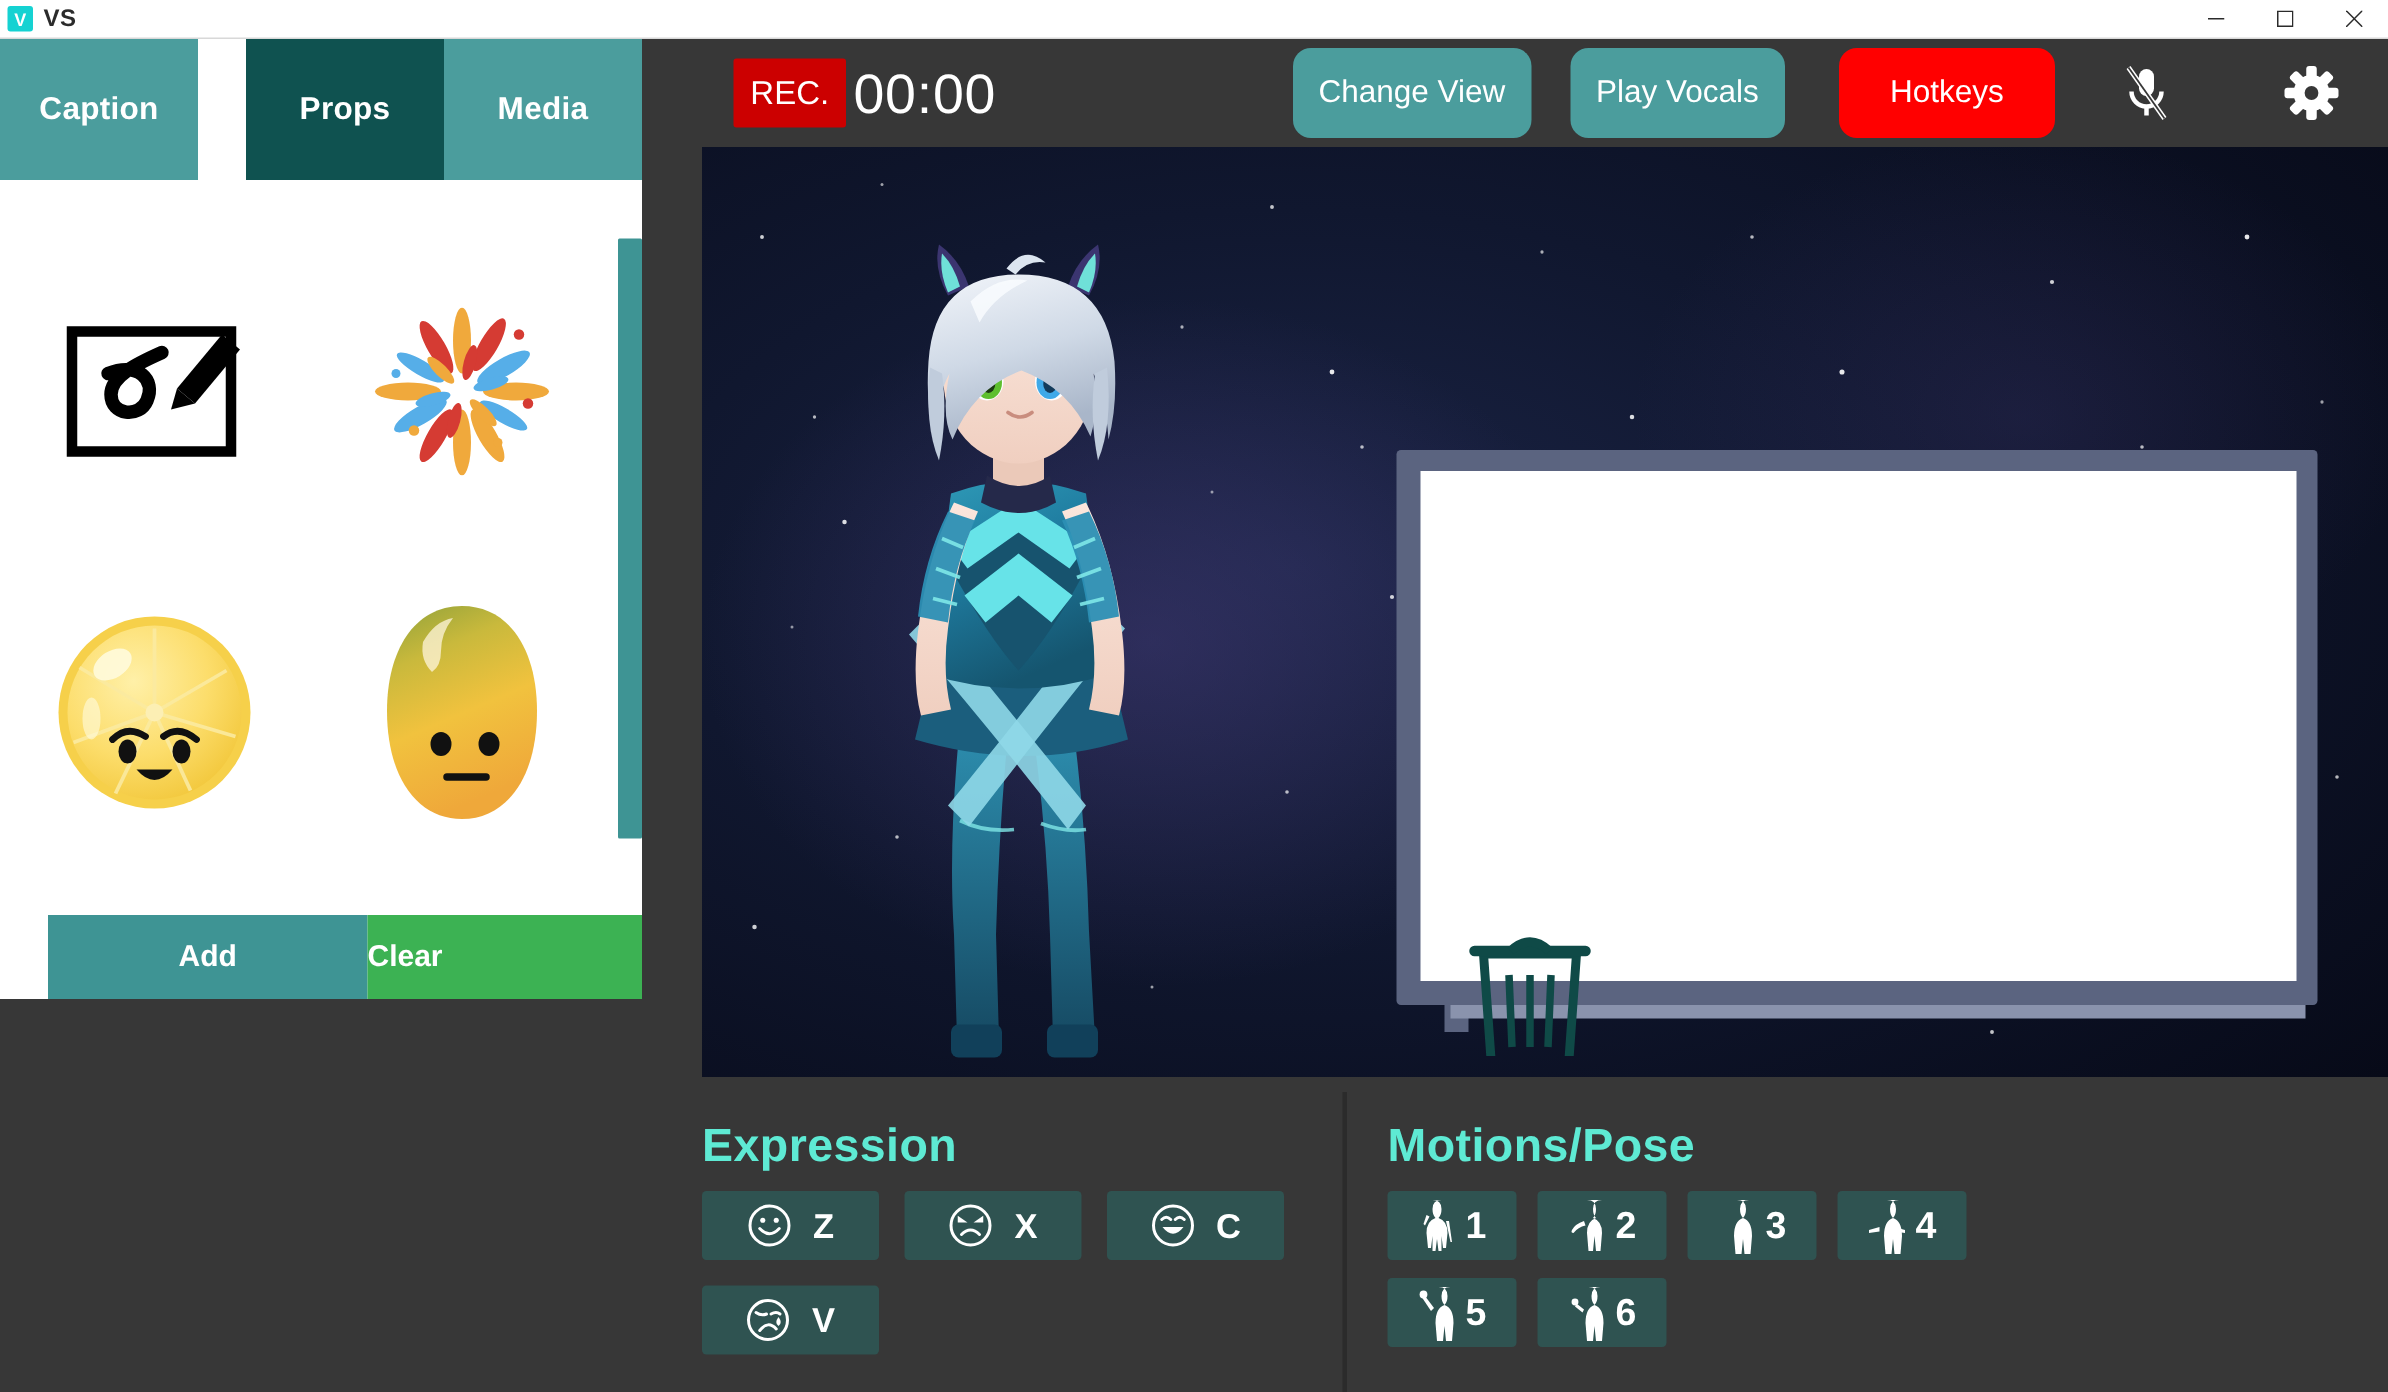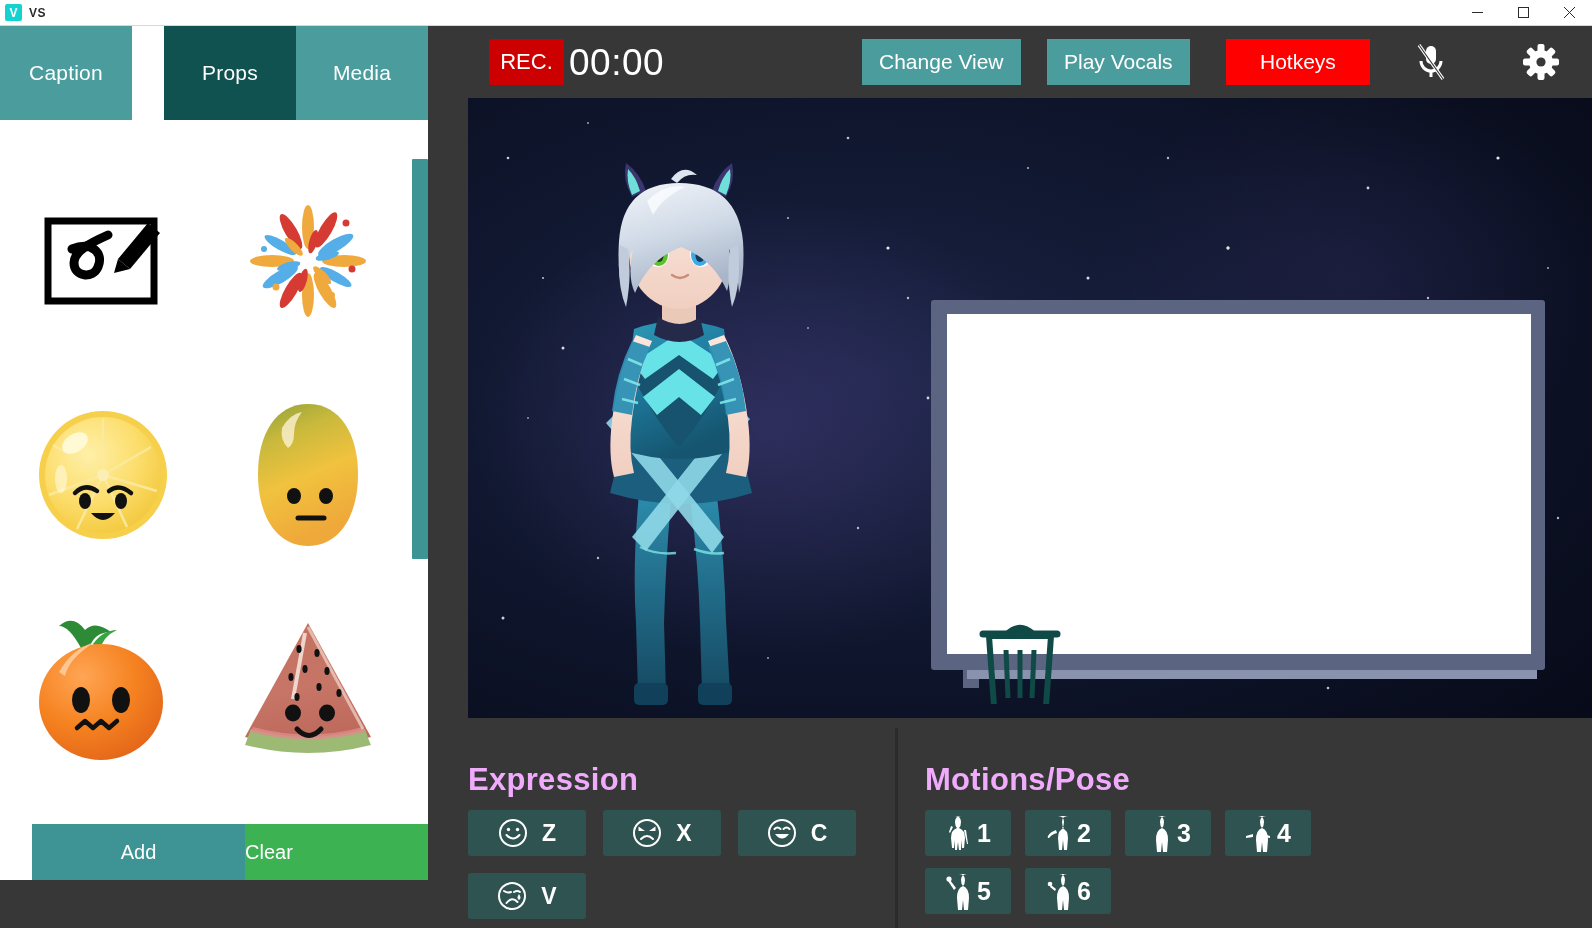--- a/index.html
+++ b/index.html
@@ -19,32 +19,32 @@
   }
   .logo-box{ display:flex; align-items:center; gap:7px; padding-left:5px; }
   .logo-mark{
     width:17px; height:17px; background:#15D2D2; border-radius:2px;
     position:relative; display:flex; align-items:center; justify-content:center;
   }
   .logo-mark span{
     color:#ffffff; font-size:12px; font-weight:bold; line-height:1;
     letter-spacing:0; font-family:"Liberation Sans", sans-serif;
   }
-  .logo-text{ font-size:12px; font-weight:bold; color:#2b2b2b; letter-spacing:.4px;}
+  .logo-text{ font-size:16px; font-weight:bold; color:#2b2b2b; letter-spacing:.4px;}
   .win-ctrls{ margin-left:auto; display:flex; height:26px; }
   .win-btn{
     width:46px; height:26px; display:flex; align-items:center; justify-content:center;
     color:#2b2b2b;
   }
   .win-btn svg{ display:block; }
 
   
   .left-panel{
-    position:absolute; left:0; top:26px; width:428px; height:854px;
-    background:#ffffff; overflow:hidden;
+    position:absolute; left:0; top:26px; width:428px; height:640px;
+    background:#ffffff; overflow:hidden;font-weight:bold;
   }
   .tabs{ display:flex; height:94px; width:428px; }
   .tab{
     flex:1; display:flex; align-items:center; justify-content:center;
     background:#4B9D9D; color:#ffffff; font-size:21px; letter-spacing:.2px;
     cursor:pointer; user-select:none;
   }
   .tab.active{ background:#0F5250;margin-left:32px; }
   .props-grid{
     position:absolute; left:0; top:120px; width:410px; height:752px;
@@ -89,23 +89,23 @@
   .rec-btn{
     margin-left:61px; width:75px; height:46px; background:#CC0000; color:#fff;
     display:flex; align-items:center; justify-content:center;
     font-size:22px; border-radius:2px; cursor:pointer;
   }
   .timer{
     margin-left:5px; color:#ffffff; font-size:37px; letter-spacing:.5px;
     line-height:1;
   }
   .tb-btn{
-    height:46px; background:#4B9D9D; color:#ffffff; font-size:21px;
+    height:60px; background:#4B9D9D; color:#ffffff; font-size:21px;
     display:flex; align-items:center; justify-content:center;
-    border-radius:0; cursor:pointer; padding:0 17px;
+    border-radius:12px; cursor:pointer; padding:0 17px;
   }
   .tb-btn.change-view{ position:absolute; left:434px; }
   .tb-btn.play-vocals{ position:absolute; left:619px; }
   .tb-btn.hotkeys{ position:absolute; left:798px; background:#FF0000; padding:0 34px; }
   .icon-btn{
     position:absolute; width:46px; height:46px; display:flex;
     align-items:center; justify-content:center; cursor:pointer;
   }
   .icon-btn.mic{ left:980px; }
   .icon-btn.gear{ left:1090px; }
@@ -122,21 +122,21 @@
   
   .ctrl-area{
     position:absolute; left:0; top:692px; width:1164px; height:236px;
     background:#373737;
   }
   .divider{
     position:absolute; left:467px; top:10px; width:3px; height:226px;
     background:#2b2b2b;
   }
   .sec-title{
-    color:#f0abfc; font-size:31px; font-weight:bold; letter-spacing:.3px;margin-top:16px;
+    color:#5eead4; font-size:31px; font-weight:bold; letter-spacing:.3px;
   }
   .expr-sec{ position:absolute; left:40px; top:28px; width:410px; }
   .motion-sec{ position:absolute; left:497px; top:28px; width:600px; }
   .btn-row{ display:flex; gap:17px; margin-top:12px; flex-wrap:wrap; }
   .expr-btn{
     width:118px; height:46px; background:#2F5351; border-radius:3px;
     display:flex; align-items:center; justify-content:center; gap:14px;
     cursor:pointer;
   }
   .expr-btn .key{ color:#ffffff; font-size:23px; font-weight:bold; }

